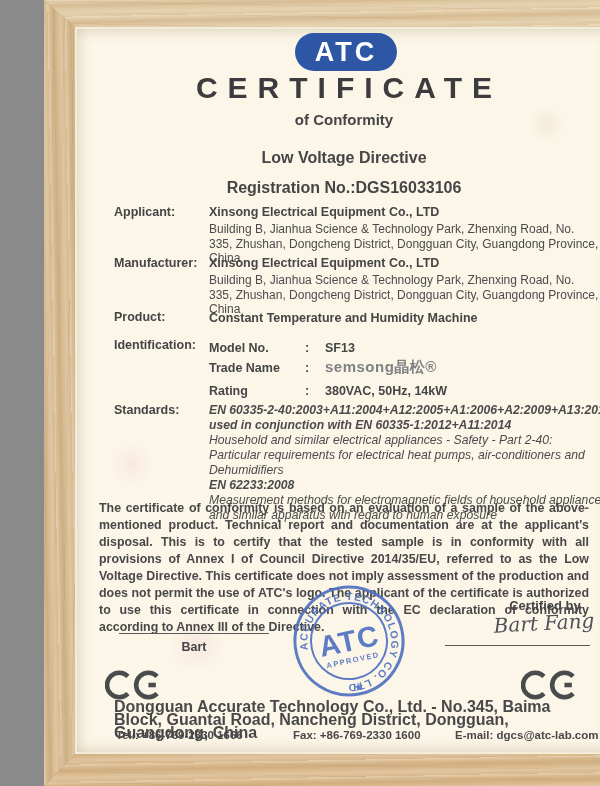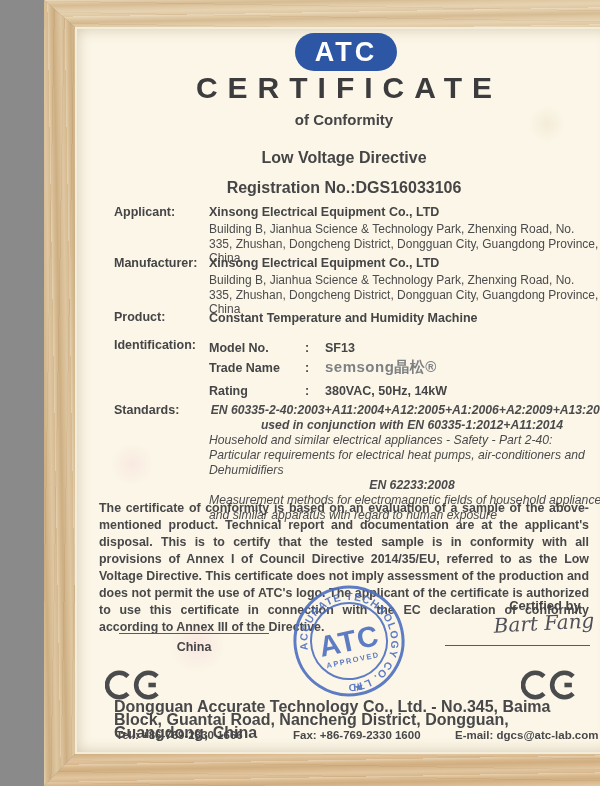--- a/index.html
+++ b/index.html
@@ -23,21 +23,21 @@
   .frame-bottom{clip-path:polygon(0 786px,33px 752px,567px 752px,600px 786px);background-color:#d8b88c;}
   
   .paper{position:absolute;left:33px;top:29px;width:534px;height:723px;
      background-color:#fbf6e7;
      background-image:radial-gradient(circle 40px at 120px 615px, rgba(236,140,180,.14), rgba(236,140,180,0) 70%),
                       radial-gradient(circle 30px at 55px 435px, rgba(236,140,180,.12), rgba(236,140,180,0) 70%),
                       radial-gradient(circle 26px at 470px 95px, rgba(210,190,150,.18), rgba(210,190,150,0) 70%);
      box-shadow:0 0 0 2px #f3ecd8, inset 0 0 14px rgba(125,92,50,.30);}
   .abs{position:absolute;}
   .ctr{text-align:center;}
-  .b{font-weight:bold;text-align:center;}
+  .b{font-weight:bold;}
   
   .logo{left:218px;top:4px;width:102px;height:38px;background:#2d57a5;border-radius:19px;
         color:#fff;font-size:27px;font-weight:bold;letter-spacing:3px;
         display:flex;align-items:center;justify-content:center;}
   .title{left:0;top:42px;width:100%;font-size:30px;font-weight:bold;letter-spacing:10px;
          padding-left:10px;box-sizing:border-box;color:#3c3c3e;}
   .sub{left:0;top:82px;width:100%;font-size:15px;font-weight:bold;}
   .dir1{left:0;top:102px;width:100%;font-size:16px;font-weight:bold;}
   .dir2{left:0;top:120px;width:100%;font-size:16px;font-weight:bold;}
   .reg{left:0;top:150px;width:100%;font-size:16px;font-weight:bold;}
@@ -117,21 +117,21 @@
       <div class="b">EN 62233:2008</div>
       <div>Measurement methods for electromagnetic fields of household appliances and similar apparatus with regard to human exposure</div>
     </div>
 
     <div class="abs decl">The certificate of conformity is based on an evaluation of a sample of the above-mentioned product. Technical report and documentation are at the applicant's disposal. This is to certify that the tested sample is in conformity with all provisions of Annex I of Council Directive 2014/35/EU, referred to as the Low Voltage Directive. This certificate does not imply assessment of the production and does not permit the use of ATC's logo. The applicant of the certificate is authorized to use this certificate in connection with the EC declaration of conformity according to Annex III of the Directive.</div>
 
     <div class="abs ctr certby">Certified by</div>
     <div class="abs ctr sig">Bart Fang</div>
     <div class="abs sigline"></div>
     <div class="abs dateline"></div>
-    <div class="abs ctr datelbl">China</div>
+    <div class="abs ctr datelbl">Bart</div>
 
     <svg class="abs stamp" viewBox="0 0 116 116">
       <circle cx="58" cy="58" r="54" fill="none" stroke="#4e6fc0" stroke-width="3"></circle>
       <circle cx="58" cy="58" r="38" fill="none" stroke="#4e6fc0" stroke-width="2"></circle>
       <defs>
         <path id="ringPath" d="M 16 58 A 42 42 0 1 1 15.99 58.6" fill="none"></path>
       </defs>
       <text font-size="10.5" font-weight="bold" fill="#4e6fc0" letter-spacing="2" textLength="208">
         <textPath href="#ringPath">ACCURATE TECHNOLOGY CO. LTD</textPath>
       </text>

